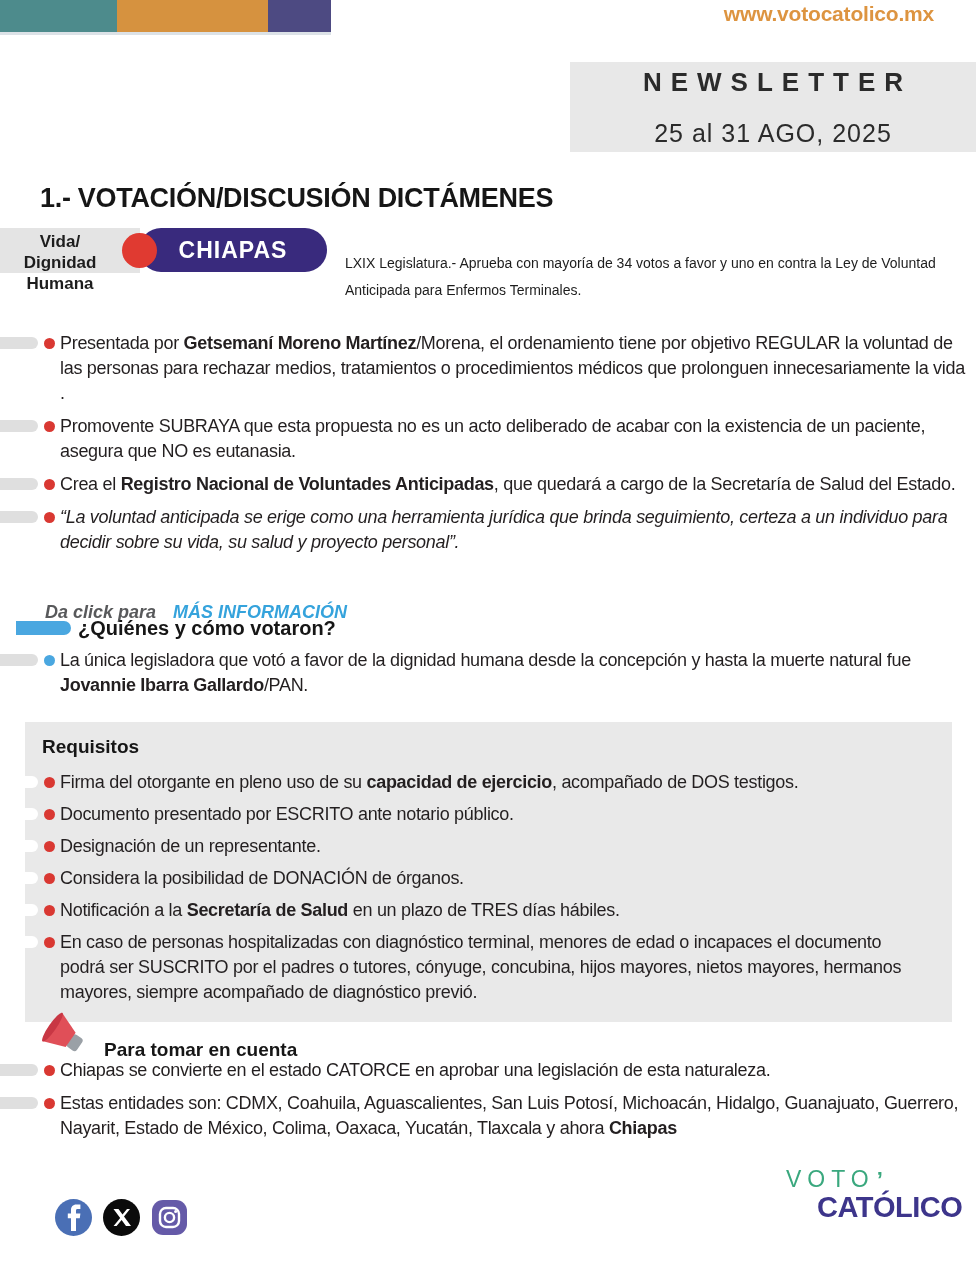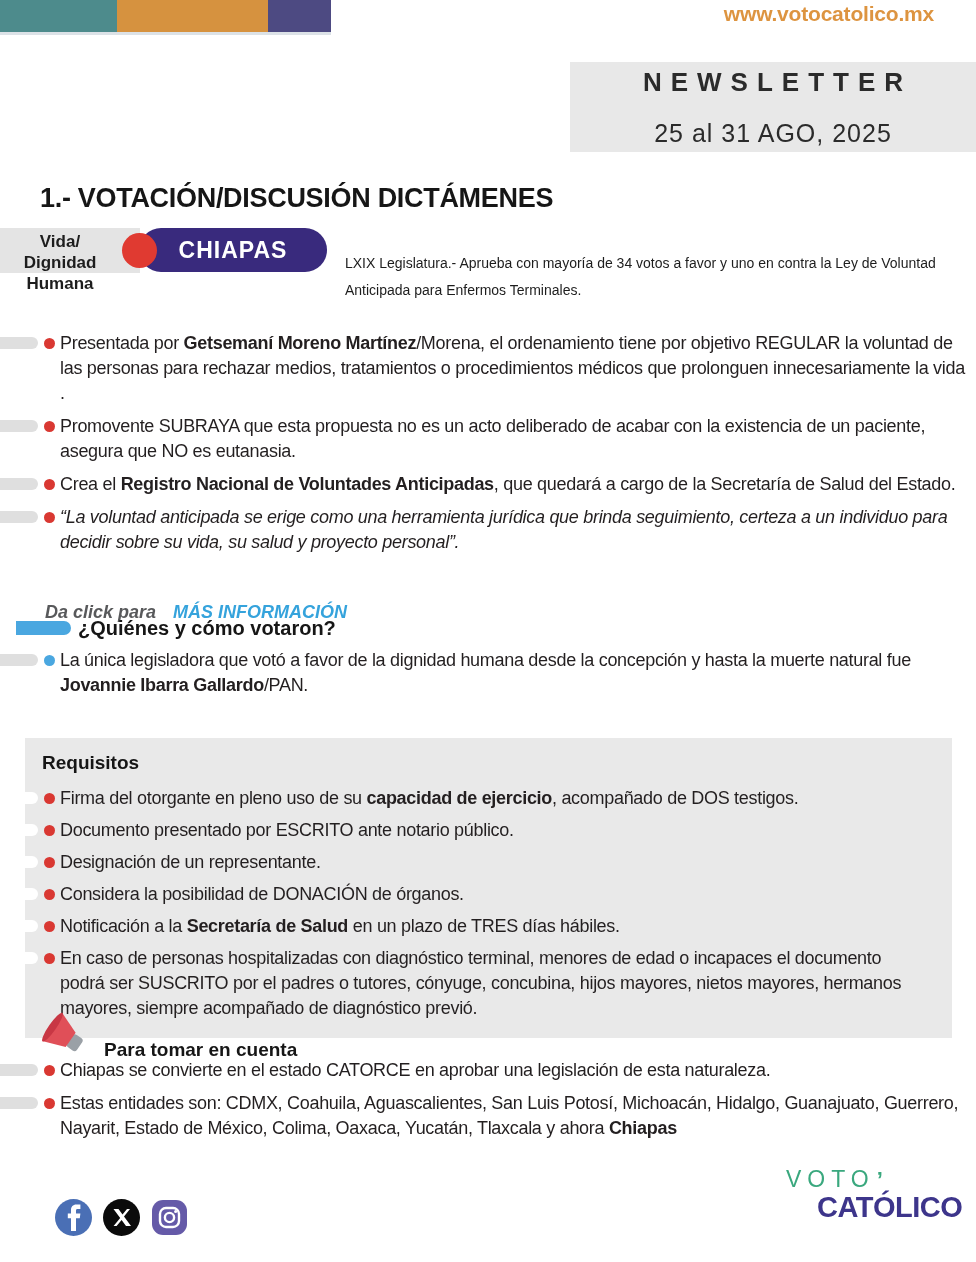--- a/index.html
+++ b/index.html
@@ -39,21 +39,21 @@
   .btxt span.b{font-weight:700;}
   .btxt span.i{font-style:italic;}
   
   .more-info{position:absolute;left:45px;top:565px;font-size:18px;font-style:italic;font-weight:700;margin-top:37px;}
   .more-info .prefix{color:#58595b;}
   .more-info .link{color:#35a3dc;margin-left:12px;cursor:pointer;}
   
   .votes-head{position:absolute;left:16px;top:617px;padding-left:62px;font-size:20px;font-weight:700;color:#161616;}
   .votes-head .bluebar{position:absolute;left:0;top:4px;width:55px;height:14px;background:#4aa7e0;border-radius:0 7px 7px 0;}
   
-  .reqbox{position:absolute;left:25px;top:722px;width:927px;background:#e9e9e9;padding:14px 0 10px 0;box-sizing:border-box;margin-top:16px;}
+  .reqbox{position:absolute;left:25px;top:722px;width:927px;background:#e9e9e9;padding:14px 0 10px 0;box-sizing:border-box;}
   .req-title{font-size:19px;font-weight:700;margin:0 0 12px 17px;color:#161616;}
   .rrow{position:relative;padding-left:35px;margin-bottom:7px;}
   .rrow .notch{left:-25px;background:#ffffff;}
   .rrow .dot{left:19px;}
   .rrow .btxt{width:868px;}
   
   .note-head{position:absolute;left:42px;top:1012px;display:flex;align-items:center;}
   .note-head .mega{width:52px;height:52px;}
   .note-head .nh-label{font-size:19px;font-weight:700;color:#161616;margin-left:10px;margin-top:24px;}
   

